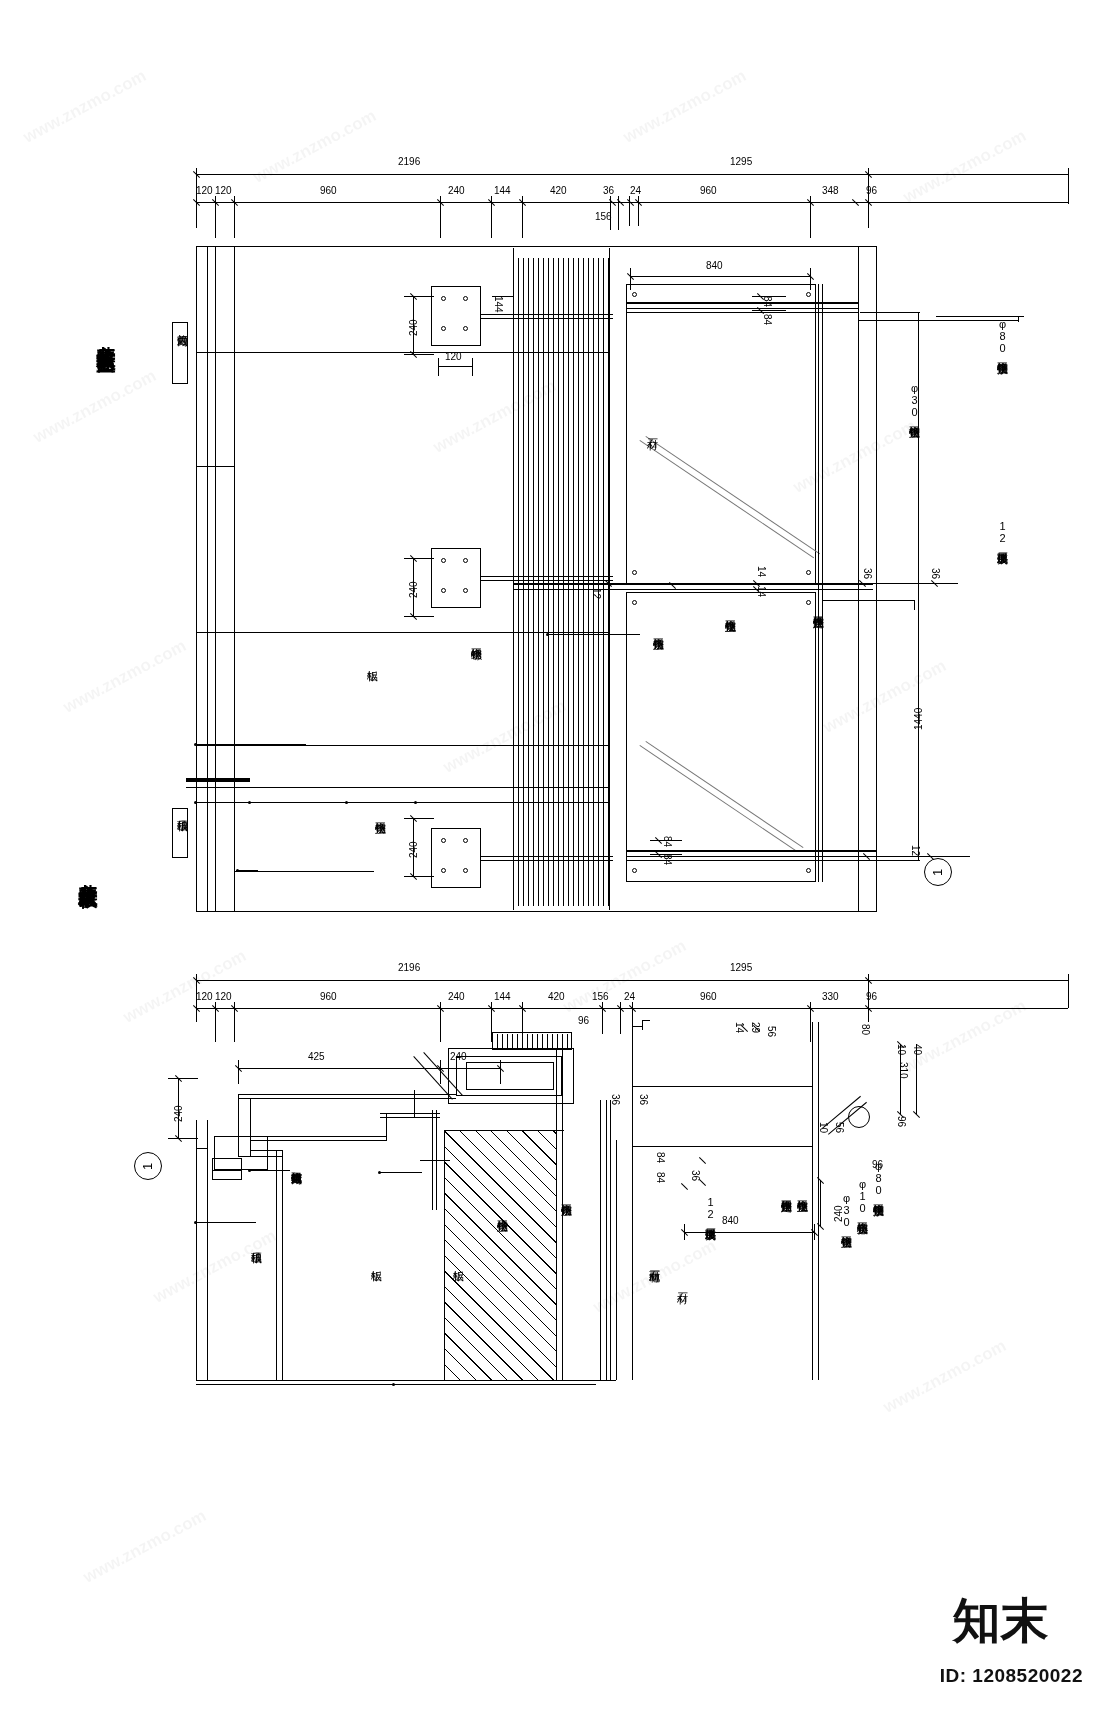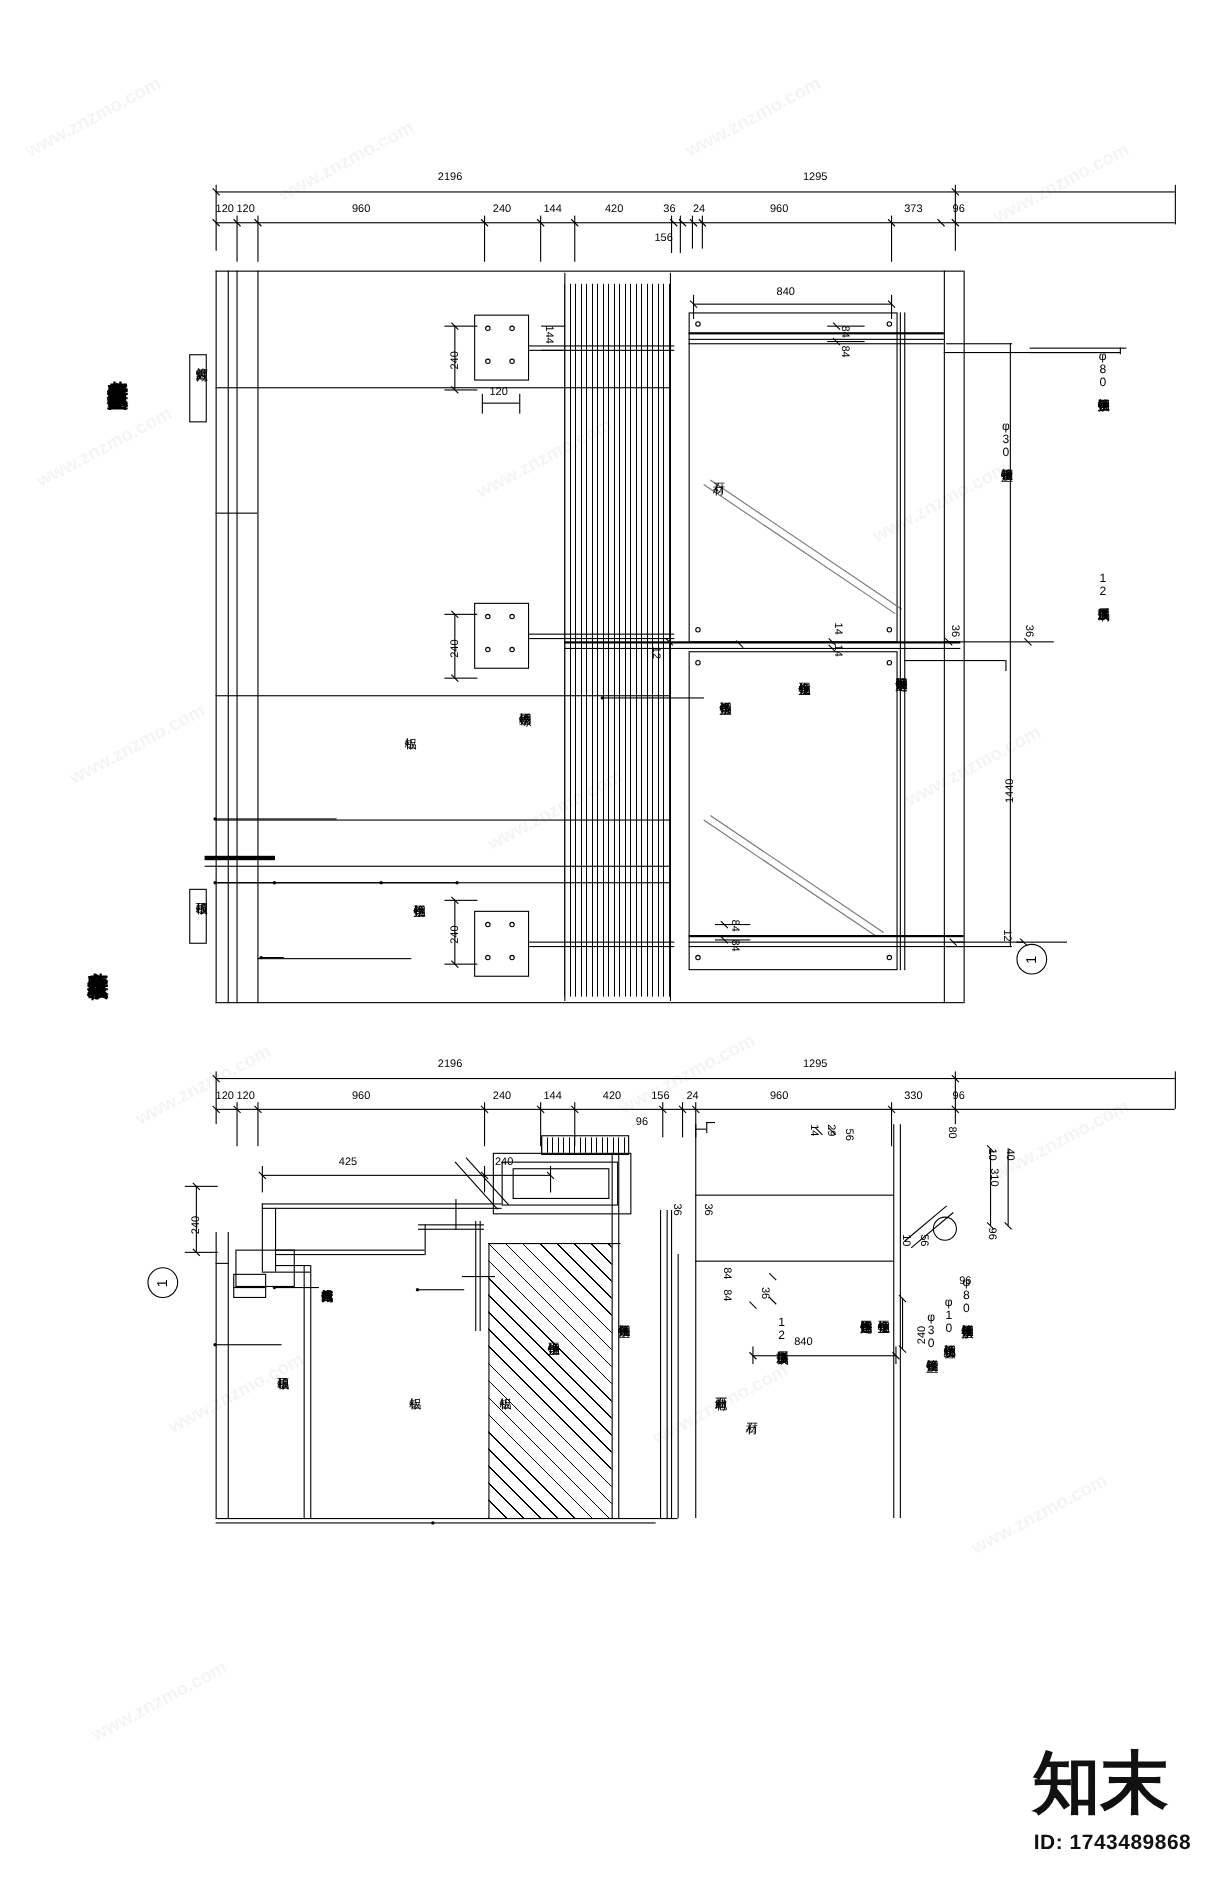--- a/index.html
+++ b/index.html
@@ -57,21 +57,21 @@
         border-radius:50%;box-sizing:border-box;}
 
   
   .wm{position:absolute;color:rgba(0,0,0,0.045);font-size:17px;white-space:nowrap;
       transform:rotate(-28deg);transform-origin:0 0;font-weight:700;
       font-family:"Liberation Sans",sans-serif;}
 
   
   .logo{position:absolute;right:32px;bottom:74px;width:165px;height:56px;
         display:flex;align-items:center;justify-content:center;gap:6px;}
-  .logo .ch{font-size:62px;font-weight:700;color:#111;
+  .logo .ch{font-size:48px;font-weight:700;color:#111;
             font-family:Liberation Serif, serif;}
   .idtxt{position:absolute;right:32px;bottom:36px;font-size:19px;font-weight:700;
          color:#111;letter-spacing:.5px;}
 
   
   .diag{position:absolute;height:1px;background:#000;transform-origin:0 0;}
   .diagl{position:absolute;height:1px;background:#777;transform-origin:0 0;}
 </style>
 </head>
 <body>
@@ -135,21 +135,21 @@
 
   <div class="dim" style="left:196px;top:186px;">120</div>
   <div class="dim" style="left:215px;top:186px;">120</div>
   <div class="dim" style="left:320px;top:186px;">960</div>
   <div class="dim" style="left:448px;top:186px;">240</div>
   <div class="dim" style="left:494px;top:186px;">144</div>
   <div class="dim" style="left:550px;top:186px;">420</div>
   <div class="dim" style="left:603px;top:186px;">36</div>
   <div class="dim" style="left:630px;top:186px;">24</div>
   <div class="dim" style="left:700px;top:186px;">960</div>
-  <div class="dim" style="left:822px;top:186px;">373</div>
+  <div class="dim" style="left:822px;top:186px;">348</div>
   <div class="dim" style="left:866px;top:186px;">96</div>
   <div class="dim" style="left:595px;top:212px;">156</div>
 
   <div class="ln v" style="left:196px;top:246px;height:666px;"></div>
   <div class="ln v" style="left:207px;top:246px;height:666px;"></div>
   <div class="ln v" style="left:215px;top:246px;height:666px;"></div>
   <div class="ln v" style="left:234px;top:246px;height:666px;"></div>
 
   <div class="ln h" style="left:196px;top:246px;width:680px;"></div>
   <div class="ln h" style="left:196px;top:352px;width:38px;"></div>
@@ -560,15 +560,15 @@
   <div class="cn sm" style="left:856px;top:1178px;">φ10实心拉丝不锈钢</div>
   <div class="cn sm" style="left:872px;top:1160px;">φ80拉丝不锈钢管扶手</div>
 
   <div class="bubble" style="left:134px;top:1152px;">
     <span>1</span>
   </div>
 
   <div class="logo">
     <span class="ch">知末</span>
   </div>
-  <div class="idtxt">ID: 1743489868</div>
+  <div class="idtxt">ID: 1208520022</div>
 
 </div>
 
 </body></html>

